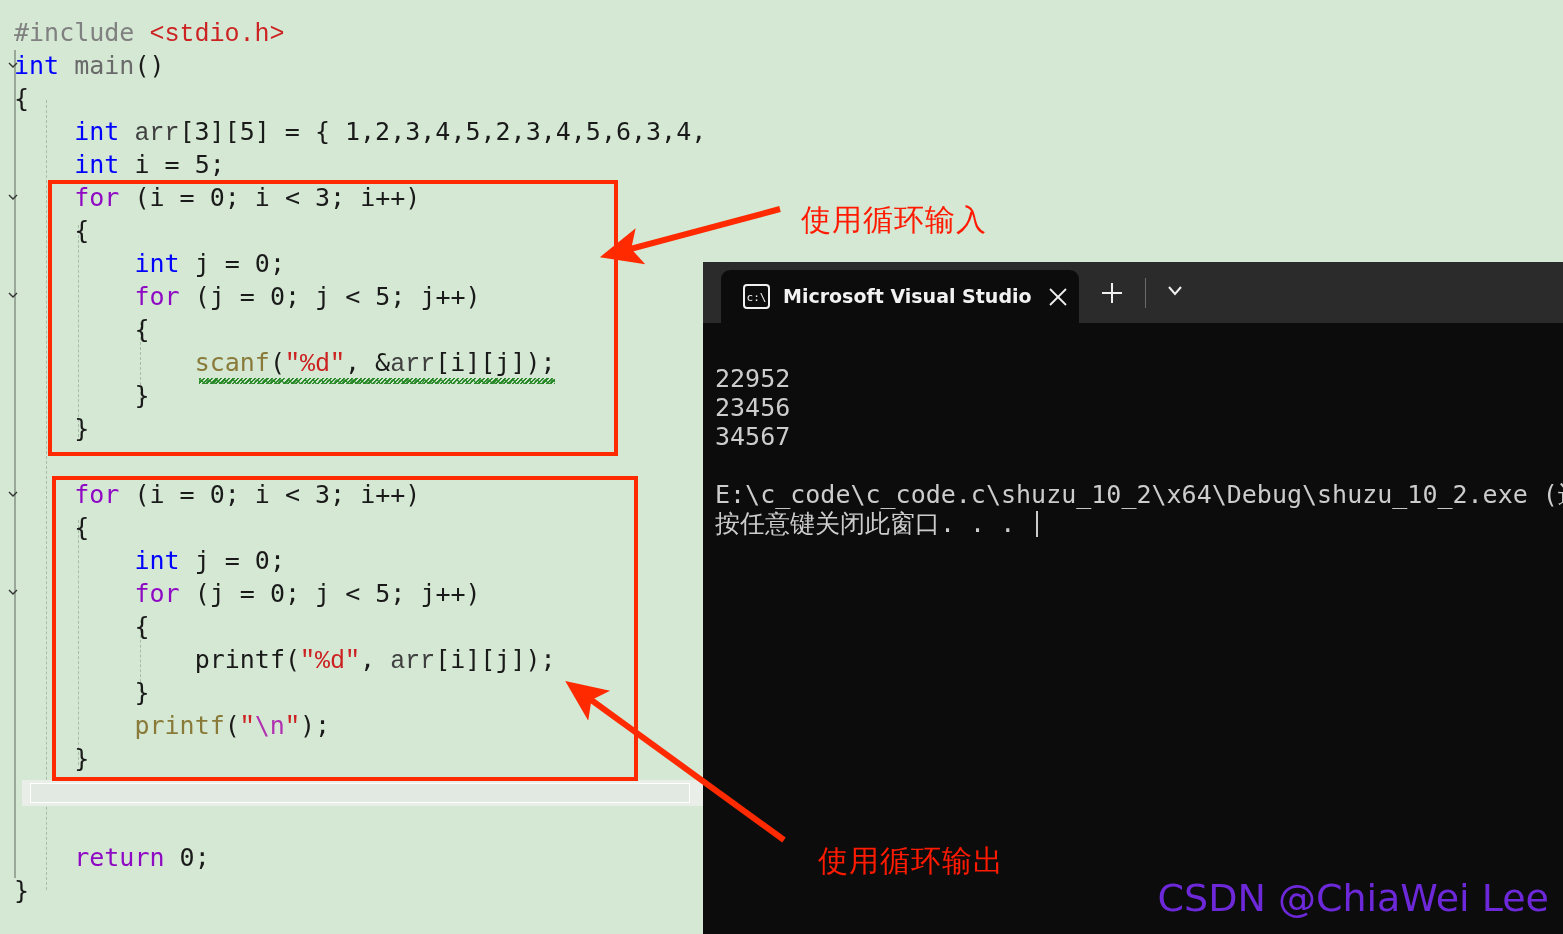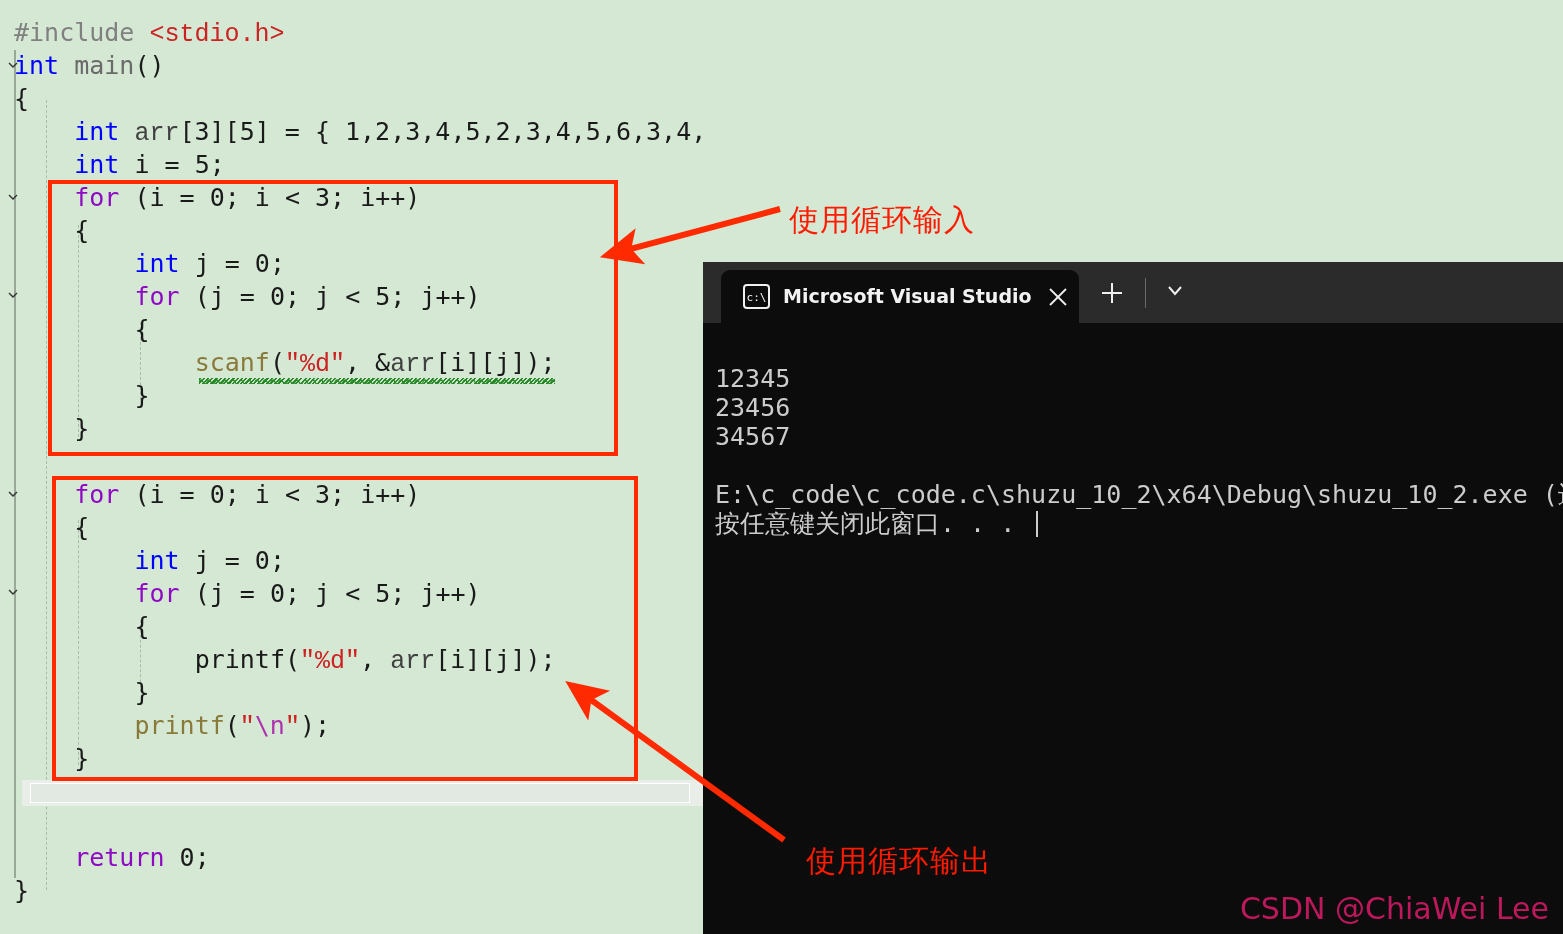--- a/index.html
+++ b/index.html
@@ -194,35 +194,36 @@
 
   
   .annot-text {
     position: absolute;
     font-family: "DejaVu Sans", sans-serif;
     font-size: 30px;
     font-weight: 500;
     color: #ff1a00;
     white-space: nowrap;
     letter-spacing: 1px;
+    margin-left: 12px;
   }
   #arrow-layer {
     position: absolute;
     left: 0; top: 0;
     width: 1563px;
     height: 934px;
     pointer-events: none;
   }
   #watermark {
     position: absolute;
     right: 14px;
-    bottom: 8px;
+    bottom: 14px;
     font-family: "DejaVu Sans", sans-serif;
-    font-size: 30px;
-    color: #be185d;
+    font-size: 38px;
+    color: #6d28d9;
     white-space: nowrap;
   }
 </style>
 </head>
 <body>
 
 <div id="editor">
   <div id="editor-full">
 
     <div class="gutter-bar" style="top:50px;height:172px;"></div>
@@ -349,21 +350,21 @@
     </div>
     <div id="tab-divider"></div>
     <div id="btn-dropdown">
       <svg width="22" height="18" viewBox="0 0 22 18">
           <polyline points="5,5 11,12 17,5" fill="none" stroke="#f0f0f0" stroke-width="2"></polyline>
         </svg>
     </div>
   </div>
 
   <div id="console-body">
-    <div class="con-line" style="top:41px;">12345</div>
+    <div class="con-line" style="top:41px;">22952</div>
     <div class="con-line" style="top:70px;">23456</div>
     <div class="con-line" style="top:99px;">34567</div>
     <div class="con-line" style="top:128px;"></div>
     <div class="con-line" style="top:157px;">E:\c_code\c_code.c\shuzu_10_2\x64\Debug\shuzu_10_2.exe (进程</div>
     <div class="con-line" style="top:186px;text-align:center;">按任意键关闭此窗口. . .</div>
     <div id="caret" style="left:333px;top:188px;"></div>
   </div>
 </div>
 
 <svg id="arrow-layer" viewBox="0 0 1563 934">

